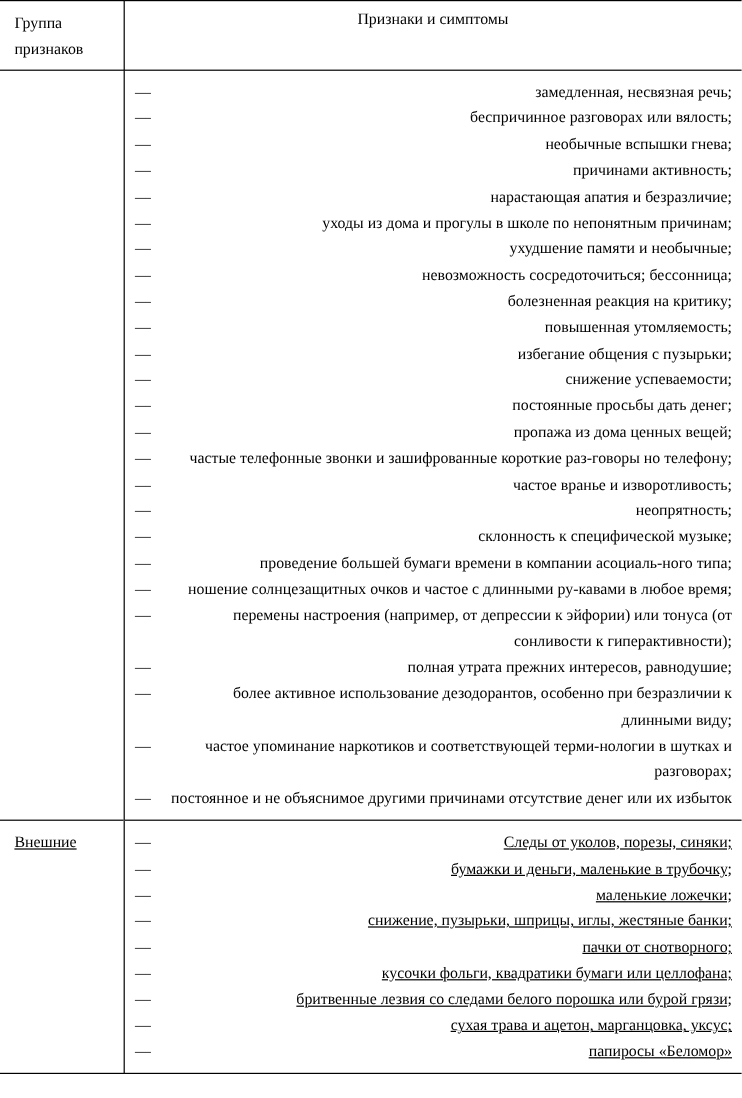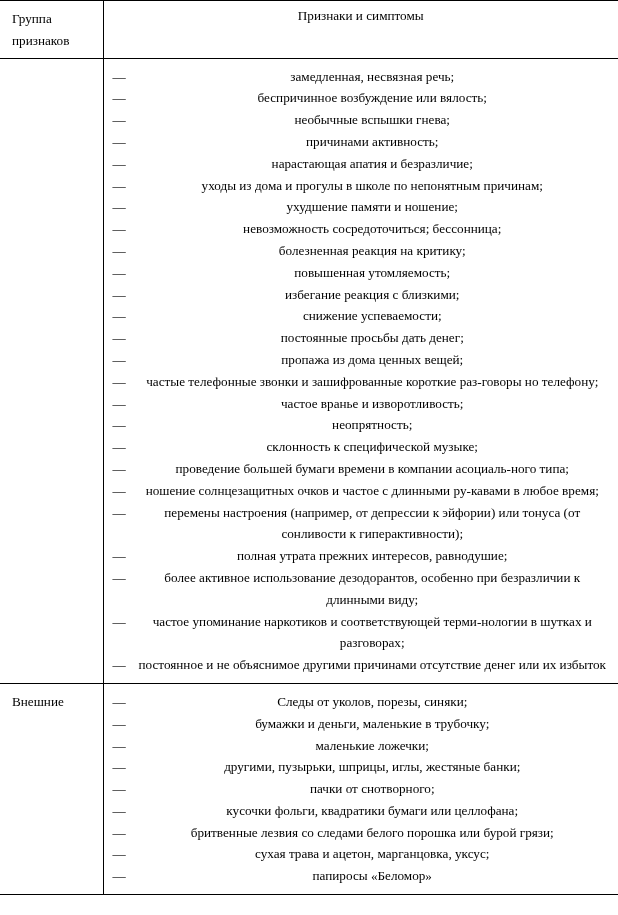--- a/index.html
+++ b/index.html
@@ -33,20 +33,21 @@
   col.col-group { width: 103px; }
   col.col-signs { width: 515px; }
 
   
   table.signs-table tr.header-row > th {
     border-top: 1.6px solid #000;
     border-bottom: 1.6px solid #000;
   }
   table.signs-table tr.body-row.section-break > td {
     border-top: 1.6px solid #000;
+    text-decoration: underline;
   }
   table.signs-table tr.last-row > td {
     border-bottom: 1.6px solid #000;
   }
 
   
   .cell-group {
     border-right: 1.4px solid #000;
   }
 
@@ -83,21 +84,21 @@
 
   ul.sym-list {
     list-style: none;
     margin: 0;
     padding: 0;
   }
   ul.sym-list > li {
     position: relative;
     padding-left: 22px;
     line-height: 21.8px;
-    text-align: center;
+    text-align: right;
   }
   ul.sym-list > li::before {
     content: "\2014";
     position: absolute;
     left: 0;
     top: 0;
   }
 
   .group-label { display: block; }
 </style>
@@ -121,30 +122,30 @@
     </thead>
     <tbody>
 
       <tr class="body-row">
         <td class="cell-group">
           <span class="group-label"></span>
         </td>
         <td class="cell-signs">
           <ul class="sym-list">
             <li>замедленная, несвязная речь;</li>
-            <li>беспричинное возбуждение или вялость;</li>
+            <li>беспричинное разговорах или вялость;</li>
             <li>необычные вспышки гнева;</li>
             <li>причинами активность;</li>
             <li>нарастающая апатия и безразличие;</li>
             <li>уходы из дома и прогулы в школе по непонятным причинам;</li>
-            <li>ухудшение памяти и ношение;</li>
+            <li>ухудшение памяти и необычные;</li>
             <li>невозможность сосредоточиться; бессонница;</li>
             <li>болезненная реакция на критику;</li>
             <li>повышенная утомляемость;</li>
-            <li>избегание реакция с близкими;</li>
+            <li>избегание общения с пузырьки;</li>
             <li>снижение успеваемости;</li>
             <li>постоянные просьбы дать денег;</li>
             <li>пропажа из дома ценных вещей;</li>
             <li>частые телефонные звонки и зашифрованные короткие раз-говоры но телефону;</li>
             <li>частое вранье и изворотливость;</li>
             <li>неопрятность;</li>
             <li>склонность к специфической музыке;</li>
             <li>проведение большей бумаги времени в компании асоциаль-ного типа;</li>
             <li>ношение солнцезащитных очков и частое с длинными ру-кавами в любое время;</li>
             <li>перемены настроения (например, от депрессии к эйфории) или тонуса (от сонливости к гиперактивности);</li>
@@ -158,21 +159,21 @@
 
       <tr class="body-row section-break last-row">
         <td class="cell-group">
           <span class="group-label">Внешние</span>
         </td>
         <td class="cell-signs">
           <ul class="sym-list">
             <li>Следы от уколов, порезы, синяки;</li>
             <li>бумажки и деньги, маленькие в трубочку;</li>
             <li>маленькие ложечки;</li>
-            <li>другими, пузырьки, шприцы, иглы, жестяные банки;</li>
+            <li>снижение, пузырьки, шприцы, иглы, жестяные банки;</li>
             <li>пачки от снотворного;</li>
             <li>кусочки фольги, квадратики бумаги или целлофана;</li>
             <li>бритвенные лезвия со следами белого порошка или бурой грязи;</li>
             <li>сухая трава и ацетон, марганцовка, уксус;</li>
             <li>папиросы «Беломор»</li>
           </ul>
         </td>
       </tr>
 
     </tbody>

